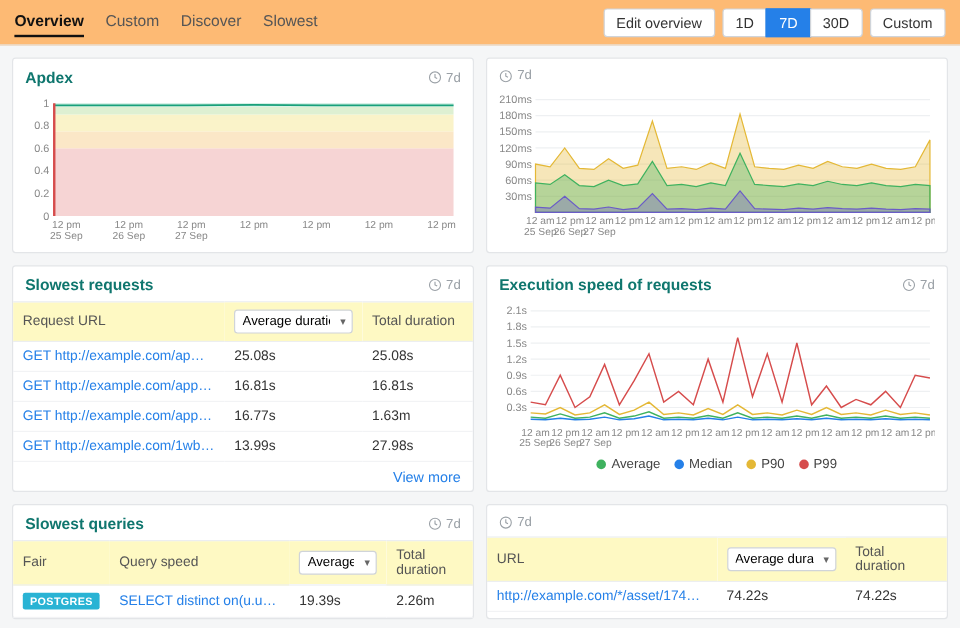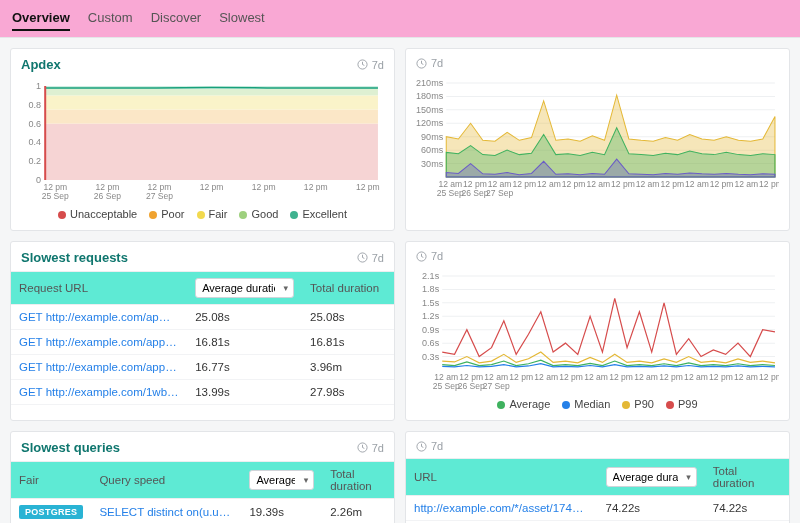--- a/index.html
+++ b/index.html
@@ -1,36 +1,36 @@
 <!DOCTYPE html>
 <html><head>
 <meta charset="utf-8">
 <style>
   * { box-sizing: border-box; margin: 0; padding: 0; }
   body { font-family: -apple-system, BlinkMacSystemFont, "Segoe UI", Arial, sans-serif; font-size: 12px; color: #333; background: #f5f6f7; width: 800px; }
-  .topbar { display: flex; align-items: center; justify-content: space-between; padding: 6px 12px; background: #f9a8d4; border-bottom: 1px solid #e4e6e8; }
+  .topbar { display: flex; align-items: center; justify-content: space-between; padding: 6px 12px; background: #fdba74; border-bottom: 1px solid #e4e6e8; }
   .tabs { display: flex; gap: 18px; }
   .tab { font-size: 13px; color: #555; cursor: pointer; padding: 4px 0; }
   .tab.active { color: #111; font-weight: 600; border-bottom: 2px solid #111; }
   .controls { display: flex; gap: 6px; align-items: center; }
   .btn { border: 1px solid #d0d4d9; background: #fff; color: #333; font-size: 12px; padding: 4px 10px; border-radius: 3px; cursor: pointer; }
   .btn.primary { background: #2580e8; border-color: #2580e8; color: #fff; }
   .grid { display: grid; grid-template-columns: 1fr 1fr; gap: 10px; padding: 10px; }
   .panel { background: #fff; border: 1px solid #e3e5e8; border-radius: 3px; }
   .panel-head { display: flex; justify-content: space-between; align-items: center; padding: 8px 10px 6px; }
   .panel-title { font-size: 13px; font-weight: 600; color: #0f766e; }
   .panel-meta { display: flex; align-items: center; gap: 4px; color: #9aa0a6; font-size: 11px; }
   .panel-body { padding: 4px 10px 8px; }
   .chart-area { width: 100%; height: 120px; position: relative; }
   svg { display: block; }
   .yaxis text, .xaxis text, .axis-label { font-size: 9px; fill: #888; }
   .legend { display: flex; gap: 12px; justify-content: center; padding: 6px 0 2px; font-size: 11px; color: #444; flex-wrap: wrap; }
   .legend .dot { display: inline-block; width: 8px; height: 8px; border-radius: 50%; margin-right: 4px; vertical-align: middle; }
   table { width: 100%; border-collapse: collapse; font-size: 11.5px; }
-  th { text-align: left; font-weight: 500; color: #555; background: #5eead4; padding: 6px 8px; border-top: 1px solid #eceef0; border-bottom: 1px solid #eceef0; }
+  th { text-align: left; font-weight: 500; color: #555; background: #fef9c3; padding: 6px 8px; border-top: 1px solid #eceef0; border-bottom: 1px solid #eceef0; }
   td { padding: 6px 8px; border-bottom: 1px solid #f2f3f5; }
   td.link, .linkcell { color: #2580e8; cursor: pointer; white-space: nowrap; overflow: hidden; text-overflow: ellipsis; max-width: 150px; }
   td.val { color: #333; }
   .select-th { position: relative; }
   .select-th select { width: 100%; border: 1px solid #d0d4d9; background: #fff; font-size: 11px; padding: 3px 18px 3px 6px; border-radius: 3px; appearance: none; }
   .select-th::after { content: "▾"; position: absolute; right: 14px; top: 50%; transform: translateY(-50%); font-size: 9px; color: #666; pointer-events:none; }
   .viewmore { text-align: right; color: #2580e8; padding: 6px 10px 4px; font-size: 12px; cursor: pointer; }
   .badge { display: inline-block; font-size: 9px; font-weight: 600; color: #fff; padding: 2px 6px; border-radius: 2px; letter-spacing: .3px; }
   .badge.pg { background: #29b3d4; }
   .clock-icon { width: 11px; height: 11px; display:inline-block; }
@@ -39,20 +39,29 @@
 </head>
 <body>
 
 <div class="topbar">
   <div class="tabs" id="nav-tabs">
       <span class="tab active">Overview</span>
       <span class="tab">Custom</span>
       <span class="tab">Discover</span>
       <span class="tab">Slowest</span>
     </div>
+  <div class="controls">
+    <button class="btn">Edit overview</button>
+    <div id="range-buttons" style="display:flex;gap:0">
+        <button class="btn" style="border-radius: 3px 0px 0px 3px; margin-left: 0px;">1D</button>
+        <button class="btn primary" style="border-radius: 0px; margin-left: -1px;">7D</button>
+        <button class="btn" style="border-radius: 0px 3px 3px 0px; margin-left: -1px;">30D</button>
+      </div>
+    <button class="btn">Custom</button>
+  </div>
 </div>
 
 <div class="grid">
 
   <div class="panel">
     <div class="panel-head">
       <span class="panel-title">Apdex</span>
       <span class="panel-meta">
         <svg class="clock-icon" viewBox="0 0 12 12">
             <circle cx="6" cy="6" r="5" fill="none" stroke="#9aa0a6" stroke-width="1"></circle>
@@ -81,27 +90,20 @@
             <text x="34" y="117" text-anchor="middle" class="xtick-multi">25 Sep</text>
             <text x="85.66666666666666" y="108" text-anchor="middle" class="xtick-multi">12 pm</text>
             <text x="85.66666666666666" y="117" text-anchor="middle" class="xtick-multi">26 Sep</text>
             <text x="137.33333333333331" y="108" text-anchor="middle" class="xtick-multi">12 pm</text>
             <text x="137.33333333333331" y="117" text-anchor="middle" class="xtick-multi">27 Sep</text>
             <text x="189" y="108" text-anchor="middle" class="xtick-multi">12 pm</text>
             <text x="240.66666666666666" y="108" text-anchor="middle" class="xtick-multi">12 pm</text>
             <text x="292.3333333333333" y="108" text-anchor="middle" class="xtick-multi">12 pm</text>
             <text x="344" y="108" text-anchor="middle" class="xtick-multi">12 pm</text>
           </svg>
-        </div>
-      <div class="legend" id="legend-apdex">
-          <span><span class="dot" style="background:#d64c4c"></span>Unacceptable</span>
-          <span><span class="dot" style="background:#f0a330"></span>Poor</span>
-          <span><span class="dot" style="background:#f2d94e"></span>Fair</span>
-          <span><span class="dot" style="background:#9ed07e"></span>Good</span>
-          <span><span class="dot" style="background:#3fb28f"></span>Excellent</span>
         </div>
     </div>
   </div>
 
   <div class="panel">
     <div class="panel-head">
       <span class="panel-meta">
         <svg class="clock-icon" viewBox="0 0 12 12">
             <circle cx="6" cy="6" r="5" fill="none" stroke="#9aa0a6" stroke-width="1"></circle>
             <path d="M6 3v3l2 1" stroke="#9aa0a6" stroke-width="1" fill="none"></path>
@@ -177,33 +179,35 @@
             <td class="val">25.08s</td>
           </tr>
           <tr>
             <td class="link">GET http://example.com/applicatio...</td>
             <td class="val">16.81s</td>
             <td class="val">16.81s</td>
           </tr>
           <tr>
             <td class="link">GET http://example.com/applicatio...</td>
             <td class="val">16.77s</td>
-            <td class="val">3.96m</td>
+            <td class="val">1.63m</td>
           </tr>
           <tr>
             <td class="link">GET http://example.com/1wbomx9...</td>
             <td class="val">13.99s</td>
             <td class="val">27.98s</td>
           </tr>
         </tbody>
     </table>
-  </div>
-
-  <div class="panel">
-    <div class="panel-head">
+    <div class="viewmore">View more</div>
+  </div>
+
+  <div class="panel">
+    <div class="panel-head">
+      <span class="panel-title">Execution speed of requests</span>
       <span class="panel-meta">
         <svg class="clock-icon" viewBox="0 0 12 12">
             <circle cx="6" cy="6" r="5" fill="none" stroke="#9aa0a6" stroke-width="1"></circle>
             <path d="M6 3v3l2 1" stroke="#9aa0a6" stroke-width="1" fill="none"></path>
           </svg>
         <span>7d</span>
       </span>
     </div>
     <div class="panel-body">
       <div class="chart-area">

